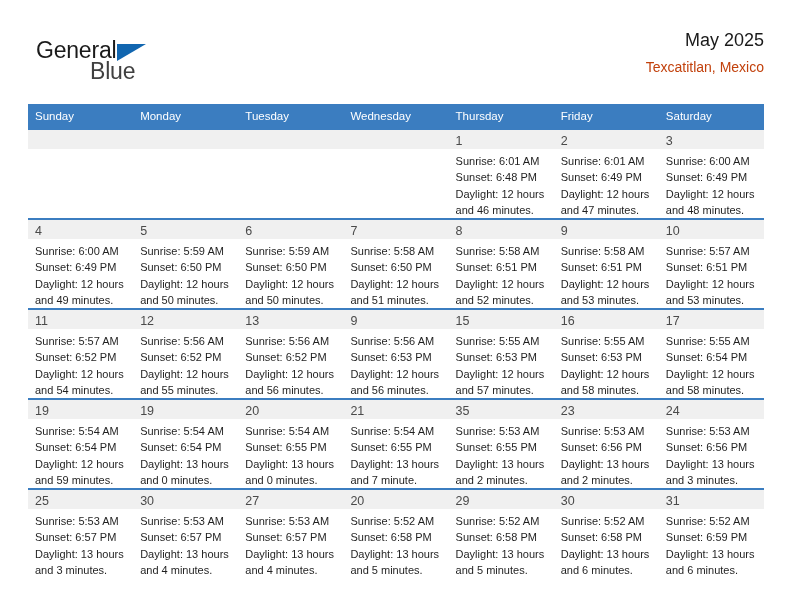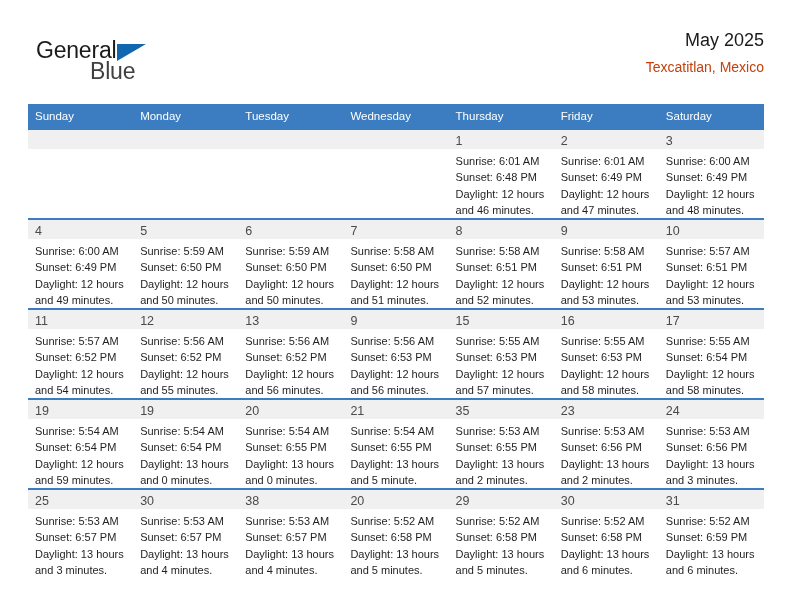--- a/index.html
+++ b/index.html
@@ -418,21 +418,21 @@
               </div>
             </div>
           </td>
           <td>
             <div class="cell-inner">
               <div class="daynum-band"><span class="daynum">21</span></div>
               <div class="details">
                 <div>Sunrise: 5:54 AM</div>
                 <div>Sunset: 6:55 PM</div>
                 <div>Daylight: 13 hours</div>
-                <div>and 5 minute.</div>
+                <div>and 7 minute.</div>
               </div>
             </div>
           </td>
           <td>
             <div class="cell-inner">
               <div class="daynum-band"><span class="daynum">35</span></div>
               <div class="details">
                 <div>Sunrise: 5:53 AM</div>
                 <div>Sunset: 6:55 PM</div>
                 <div>Daylight: 13 hours</div>
@@ -481,21 +481,21 @@
               <div class="details">
                 <div>Sunrise: 5:53 AM</div>
                 <div>Sunset: 6:57 PM</div>
                 <div>Daylight: 13 hours</div>
                 <div>and 4 minutes.</div>
               </div>
             </div>
           </td>
           <td>
             <div class="cell-inner">
-              <div class="daynum-band"><span class="daynum">38</span></div>
+              <div class="daynum-band"><span class="daynum">27</span></div>
               <div class="details">
                 <div>Sunrise: 5:53 AM</div>
                 <div>Sunset: 6:57 PM</div>
                 <div>Daylight: 13 hours</div>
                 <div>and 4 minutes.</div>
               </div>
             </div>
           </td>
           <td>
             <div class="cell-inner">

